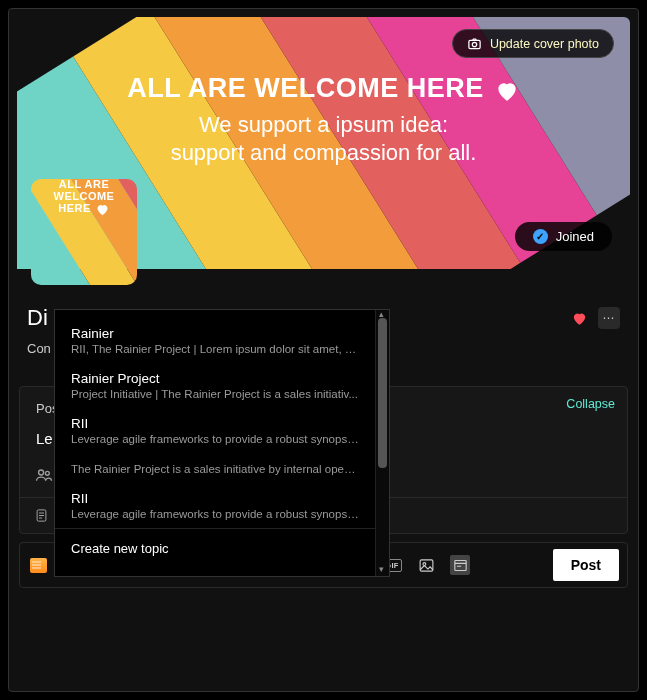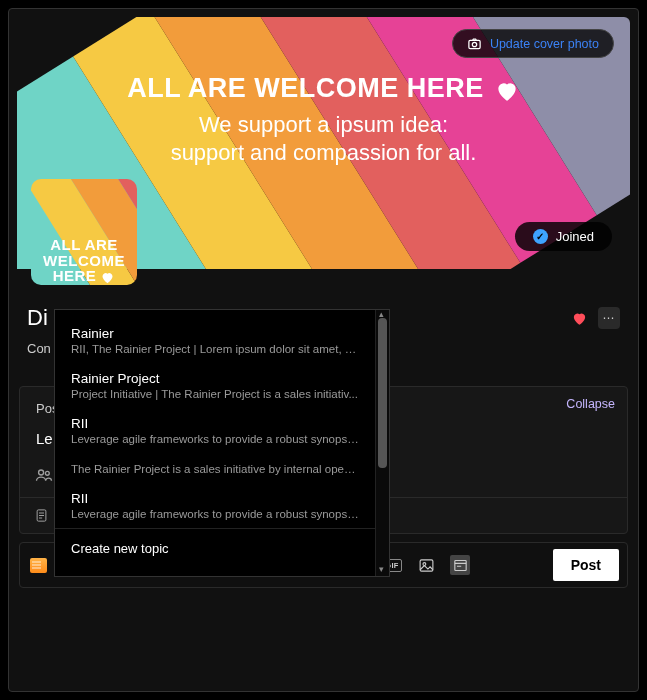--- a/index.html
+++ b/index.html
@@ -7,48 +7,48 @@
   .frame{position:absolute;inset:8px;border:1px solid #333;background:#111;border-radius:4px;overflow:hidden}
   .cover{position:relative;height:252px;overflow:hidden;border-radius:6px 6px 0 0;margin:8px 8px 0 8px}
   .stripes{position:absolute;inset:-80px;transform:rotate(-32deg)}
   .stripe{position:absolute;top:0;bottom:0;width:90px}
   .s0{left:-40px;width:260px;background:#6fd4c6}
   .s1{left:220px;background:#f6c943}
   .s2{left:310px;background:#f29c3b}
   .s3{left:400px;background:#e2605e}
   .s4{left:490px;background:#e64296}
   .s5{left:580px;width:200px;background:#8e8ea8}
-  .update-btn{position:absolute;top:12px;right:16px;background:rgba(0,0,0,.78);color:#3b82f6;border:1px solid #444;border-radius:18px;padding:6px 14px;font-size:12.5px;display:flex;align-items:center;gap:8px;cursor:pointer}
+  .update-btn{position:absolute;top:12px;right:16px;background:rgba(0,0,0,.78);color:#fef9c3;border:1px solid #444;border-radius:18px;padding:6px 14px;font-size:12.5px;display:flex;align-items:center;gap:8px;cursor:pointer}
   .cam-icon{width:15px;height:15px}
   .banner-text{position:absolute;left:0;right:0;top:56px;color:#fff;text-align:center}
   .welcome{font-weight:700;font-size:27px;letter-spacing:.5px;display:flex;justify-content:center;align-items:flex-end;gap:10px}
   .heart-icon-lg{width:26px;height:26px;fill:#fff}
   .sub1{font-size:22px;margin-top:8px;font-weight:300}
   .sub2{font-size:22px;margin-top:2px;font-weight:300}
   .joined{position:absolute;right:18px;bottom:18px;background:rgba(0,0,0,.82);color:#fff;border-radius:18px;padding:7px 18px;font-size:13px;display:flex;align-items:center;gap:8px}
   .check{width:15px;height:15px;background:#3ea3ff;border-radius:50%;display:flex;align-items:center;justify-content:center;color:#000;font-size:10px;font-weight:bold}
   .avatar{position:absolute;left:22px;top:170px;width:106px;height:106px;border-radius:10px;overflow:hidden;z-index:5}
   .av-stripes{position:absolute;inset:-30px;transform:rotate(-32deg)}
   .avw{position:absolute;top:0;bottom:0;width:40px}
   .a0{left:-20px;width:80px;background:#6fd4c6}
   .a1{left:60px;background:#f6c943}
   .a2{left:100px;background:#f29c3b}
   .a3{left:140px;background:#e2605e}
   .a4{left:180px;width:60px;background:#e64296}
-  .av-text{position:absolute;inset:0;display:flex;flex-direction:column;align-items:center;justify-content:flex-end;color:#fff;font-weight:800;line-height:1.05;font-size:15px;letter-spacing:.5px}
+  .av-text{position:absolute;inset:0;display:flex;flex-direction:column;align-items:center;justify-content:flex-start;color:#fff;font-weight:800;line-height:1.05;font-size:11px;letter-spacing:.5px}
   .av-heart{width:15px;height:15px;fill:#fff;margin-left:4px;vertical-align:middle}
   .body{padding:22px 18px 0 18px;color:#fff}
   .title-row{display:flex;align-items:center;justify-content:space-between;margin-top:14px}
   .grp-title{font-size:22px;font-weight:400}
   .title-actions{display:flex;align-items:center;gap:10px}
   .heart-red{width:17px;height:17px;fill:#ff4d5a}
   .more{width:22px;height:22px;border-radius:4px;background:#2a2a2a;display:flex;align-items:center;justify-content:center;color:#ccc;font-size:12px;letter-spacing:1px}
   .tabline{color:#ccc;font-size:13px;margin-top:10px}
   .composer{margin:30px 10px 0 10px;background:#171717;border:1px solid #2a2a2a;border-radius:4px;padding:0;color:#ddd;position:relative}
-  .collapse{position:absolute;right:12px;top:10px;color:#c4b5fd;font-size:12.5px}
+  .collapse{position:absolute;right:12px;top:10px;color:#5eead4;font-size:12.5px}
   .post-label{padding:14px 16px 4px 16px;font-size:13px;color:#ccc}
   .post-text{padding:10px 16px 18px 16px;font-size:15px;color:#fff}
   .people-row{padding:0 14px 8px 14px}
   .people-ic{width:20px;height:20px;opacity:.75}
   .topic-field{display:flex;align-items:center;gap:10px;padding:10px 14px;border-top:1px solid #2a2a2a;color:#ccc;font-size:13px}
   .doc-ic{width:15px;height:15px;opacity:.75}
   .toolbar{margin:8px 10px 10px 10px;background:#101010;border:1px solid #2a2a2a;border-radius:4px;display:flex;align-items:center;padding:6px 8px;gap:14px}
   .tb-left{display:flex;align-items:center;gap:14px;flex:1}
   .tb-btn{width:20px;height:20px;display:flex;align-items:center;justify-content:center;color:#bbb;cursor:pointer}
   .tb-sep{width:1px;height:18px;background:#333}

